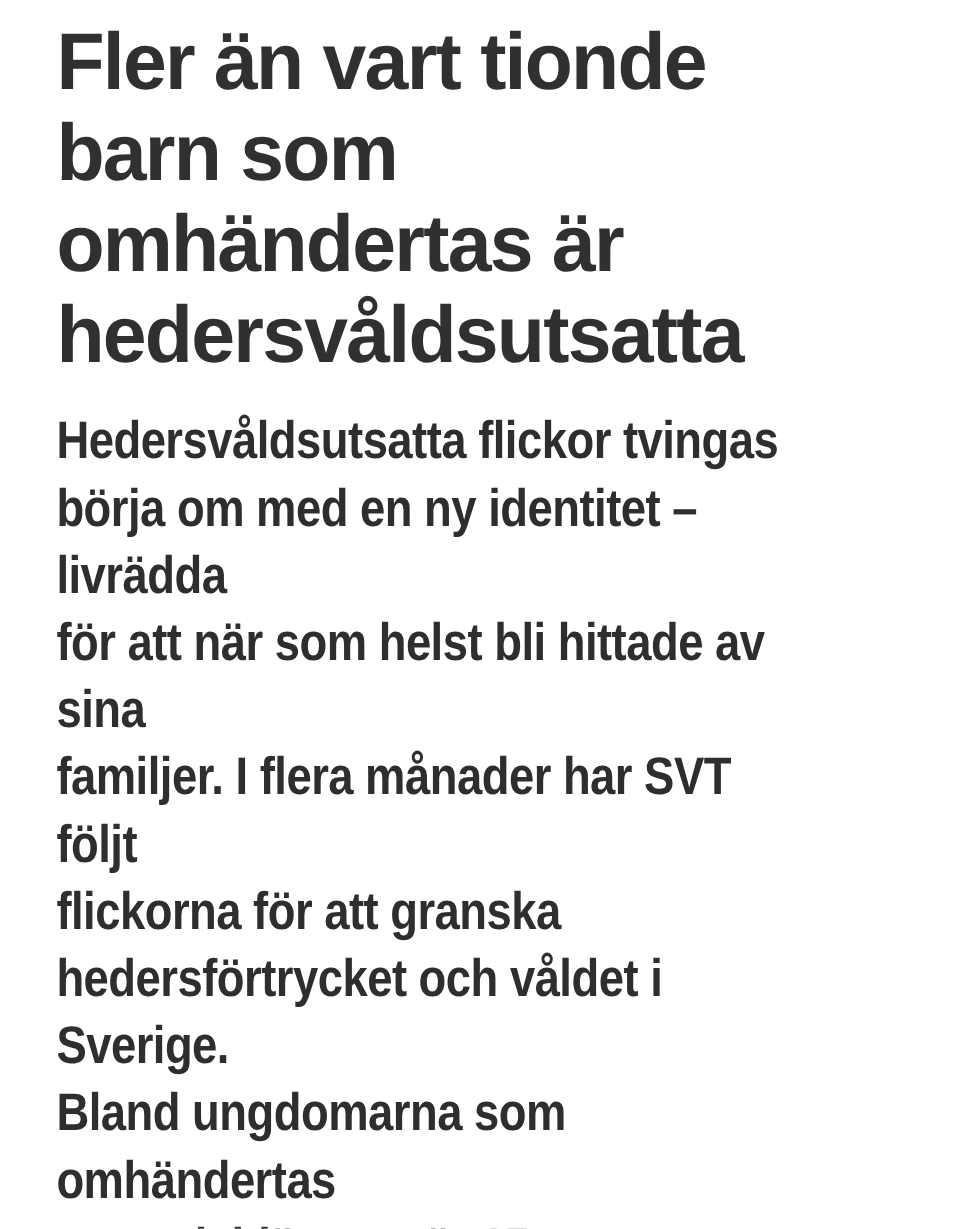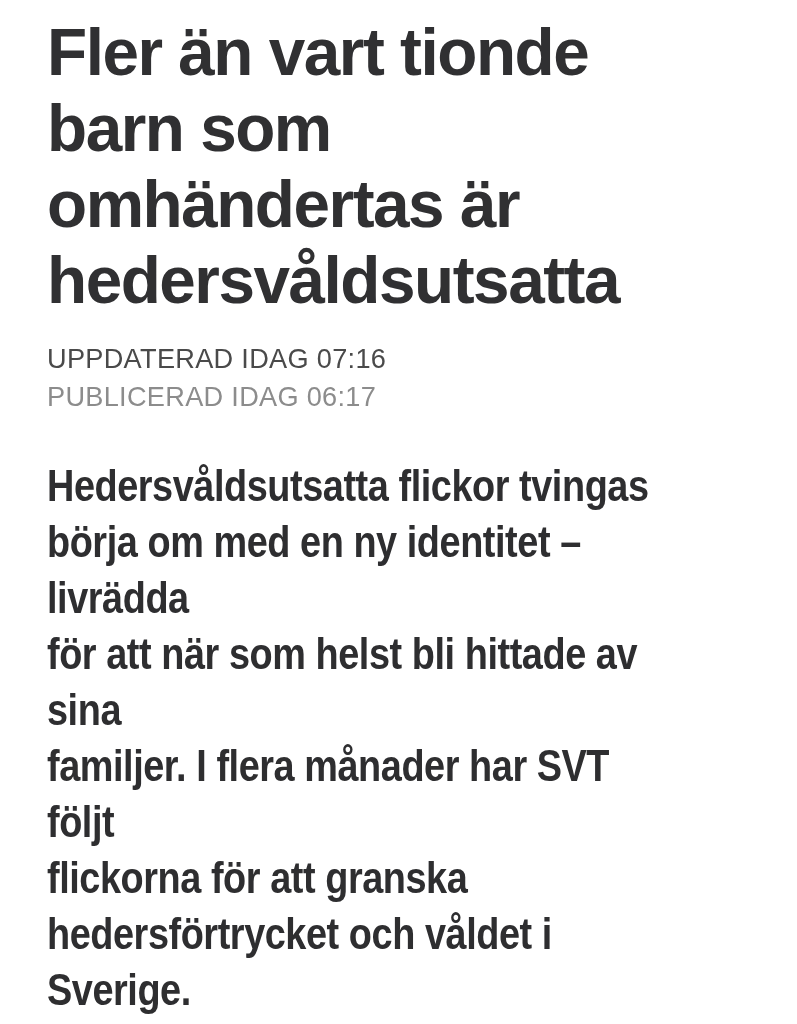--- a/index.html
+++ b/index.html
@@ -60,24 +60,20 @@
 </head>
 <body>
 
 <main class="page">
   <article>
     <h1 class="headline">Fler än vart tionde
 barn som
 omhändertas är
 hedersvåldsutsatta</h1>
 
-    <div class="meta">
-      <div class="meta-line meta-updated">UPPDATERAD IDAG 07:16</div>
-      <div class="meta-line meta-published">PUBLICERAD IDAG 06:17</div>
-    </div>
 
     <p class="lead">Hedersvåldsutsatta flickor tvingas
 börja om med en ny identitet – livrädda
 för att när som helst bli hittade av sina
 familjer. I flera månader har SVT följt
 flickorna för att granska
 hedersförtrycket och våldet i Sverige.
 Bland ungdomarna som omhändertas
 av socialtjänsten är 15 procent
 hedersutsatta, och våldet börjar ofta

